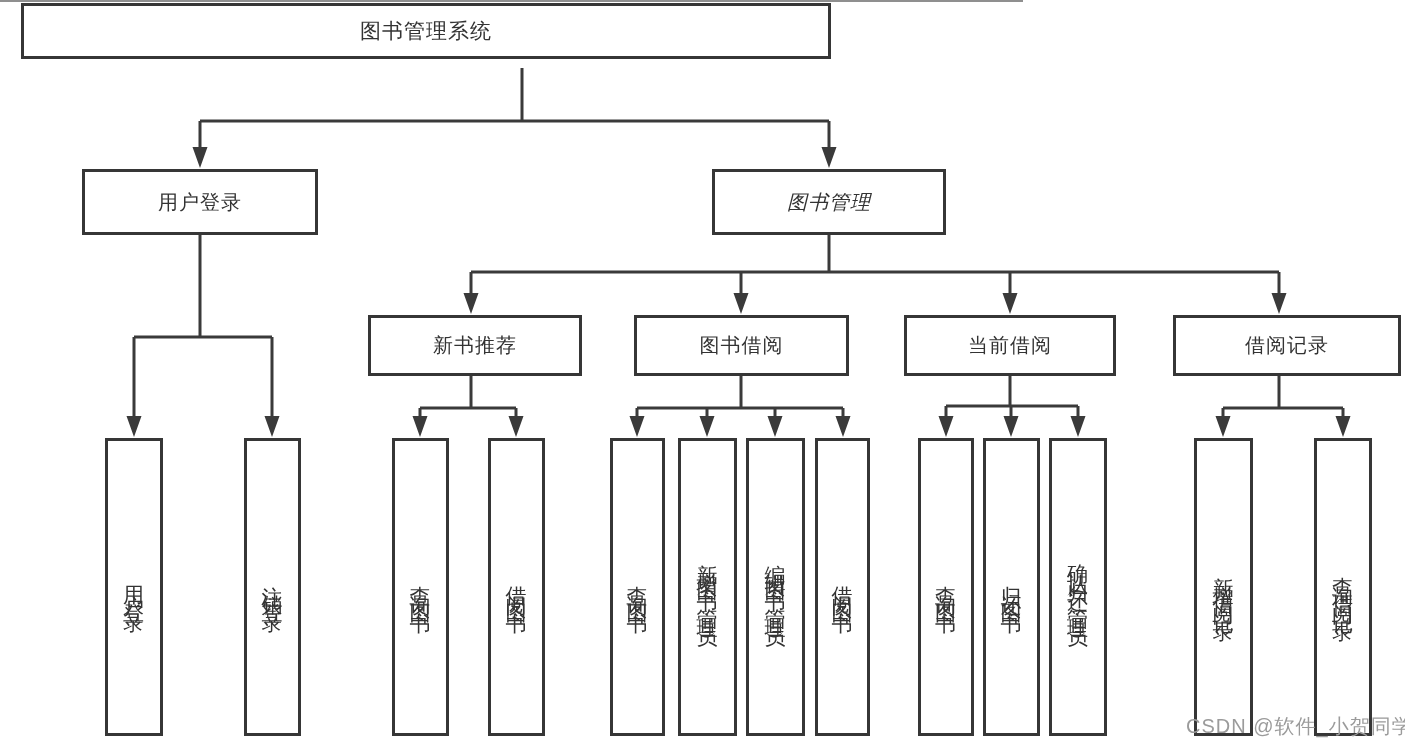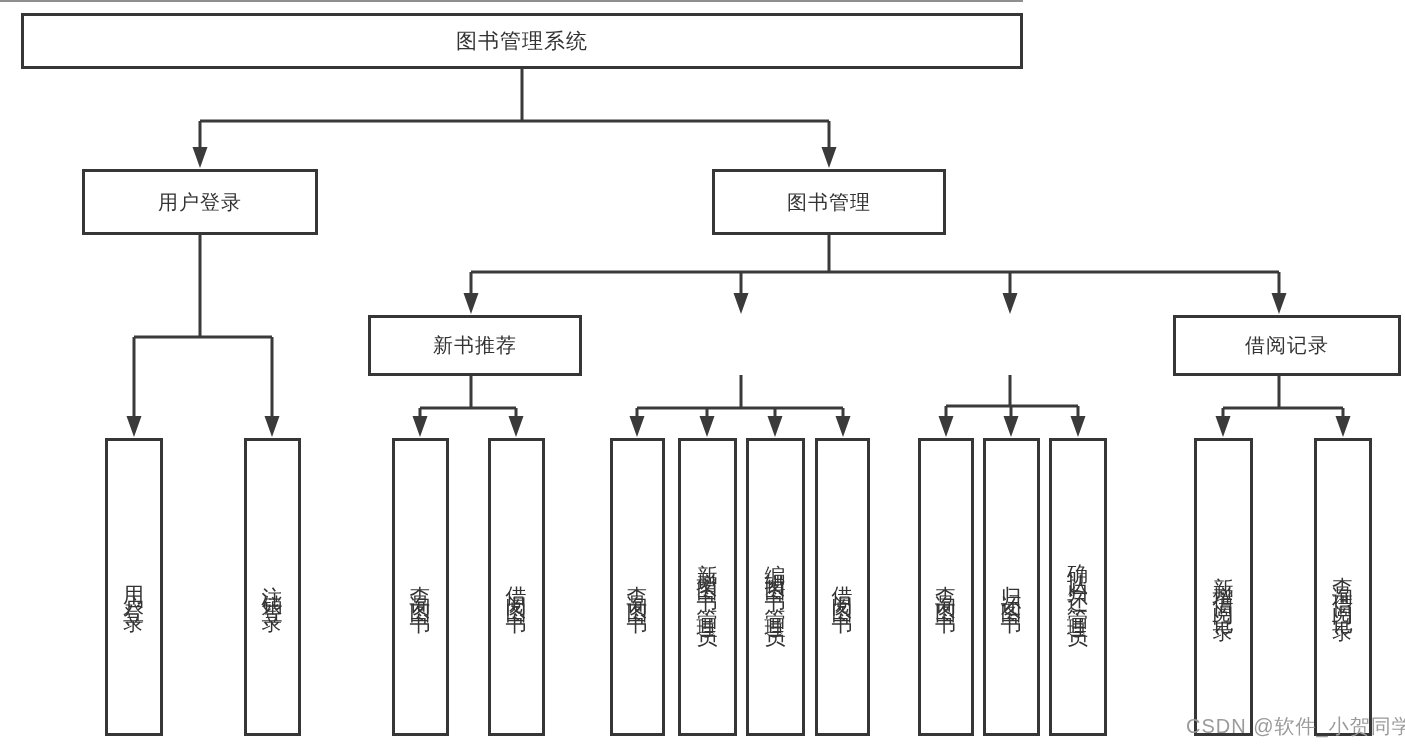--- a/index.html
+++ b/index.html
@@ -77,33 +77,39 @@
              M1002.5 293 L1017.5 293 L1010 314 Z  M1271.5 293 L1286.5 293 L1279 314 Z
              M126.5 416 L141.5 416 L134 437 Z  M264.5 416 L279.5 416 L272 437 Z
              M412.5 416 L427.5 416 L420 437 Z  M508.5 416 L523.5 416 L516 437 Z
              M629.5 416 L644.5 416 L637 437 Z  M699.5 416 L714.5 416 L707 437 Z
              M767.5 416 L782.5 416 L775 437 Z  M835.5 416 L850.5 416 L843 437 Z
              M938.5 416 L953.5 416 L946 437 Z  M1003.5 416 L1018.5 416 L1011 437 Z
              M1070.5 416 L1085.5 416 L1078 437 Z  M1215.5 416 L1230.5 416 L1223 437 Z
              M1335.5 416 L1350.5 416 L1343 437 Z" fill="#3a3a3a" stroke="none"></path>
   </svg>
 
-  <div class="node root" style="left:21px;top:13px;width:1002px;height:56px;">
+  <div class="node root" style="left:21px;top:3px;width:810px;height:56px;">
     <span>图书管理系统</span>
   </div>
 
   <div class="node" style="left:82px;top:169px;width:236px;height:66px;">
     <span>用户登录</span>
   </div>
-  <div class="node" style="left:712px;top:169px;width:234px;height:66px;">
+  <div class="node" style="left:712px;top:169px;width:234px;height:66px;font-style:italic;">
     <span>图书管理</span>
   </div>
 
   <div class="node" style="left:368px;top:315px;width:214px;height:61px;">
     <span>新书推荐</span>
+  </div>
+  <div class="node" style="left:634px;top:315px;width:215px;height:61px;">
+    <span>图书借阅</span>
+  </div>
+  <div class="node" style="left:904px;top:315px;width:212px;height:61px;">
+    <span>当前借阅</span>
   </div>
   <div class="node" style="left:1173px;top:315px;width:228px;height:61px;">
     <span>借阅记录</span>
   </div>
 
   <div class="leaf" style="left:105px;width:58px;">
     <span>用户登录</span>
   </div>
   <div class="leaf" style="left:244px;width:57px;">
     <span>注销登录</span>

